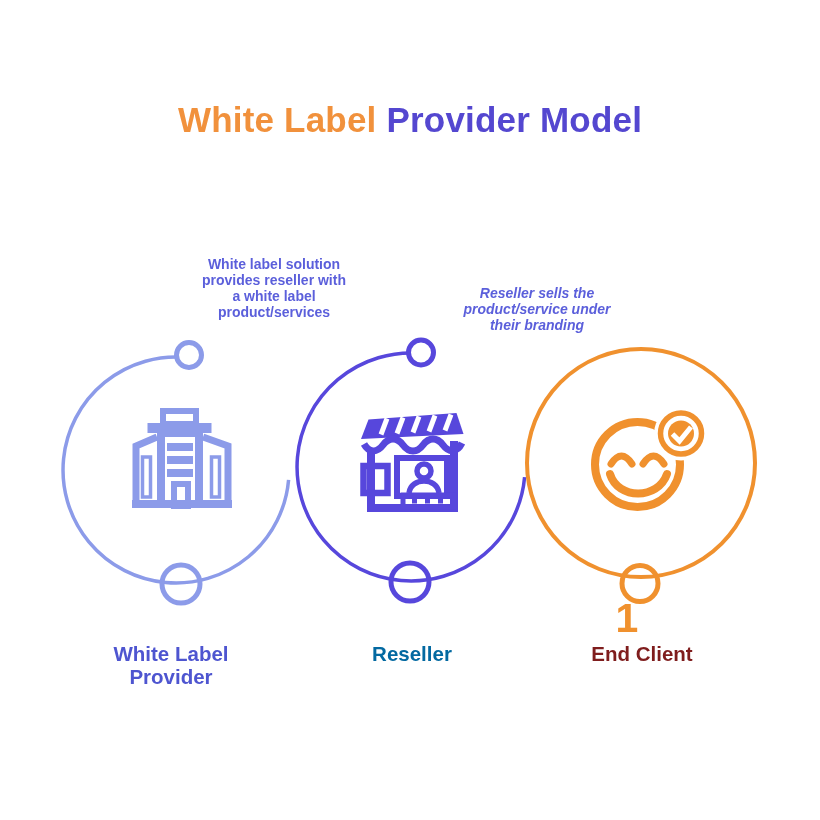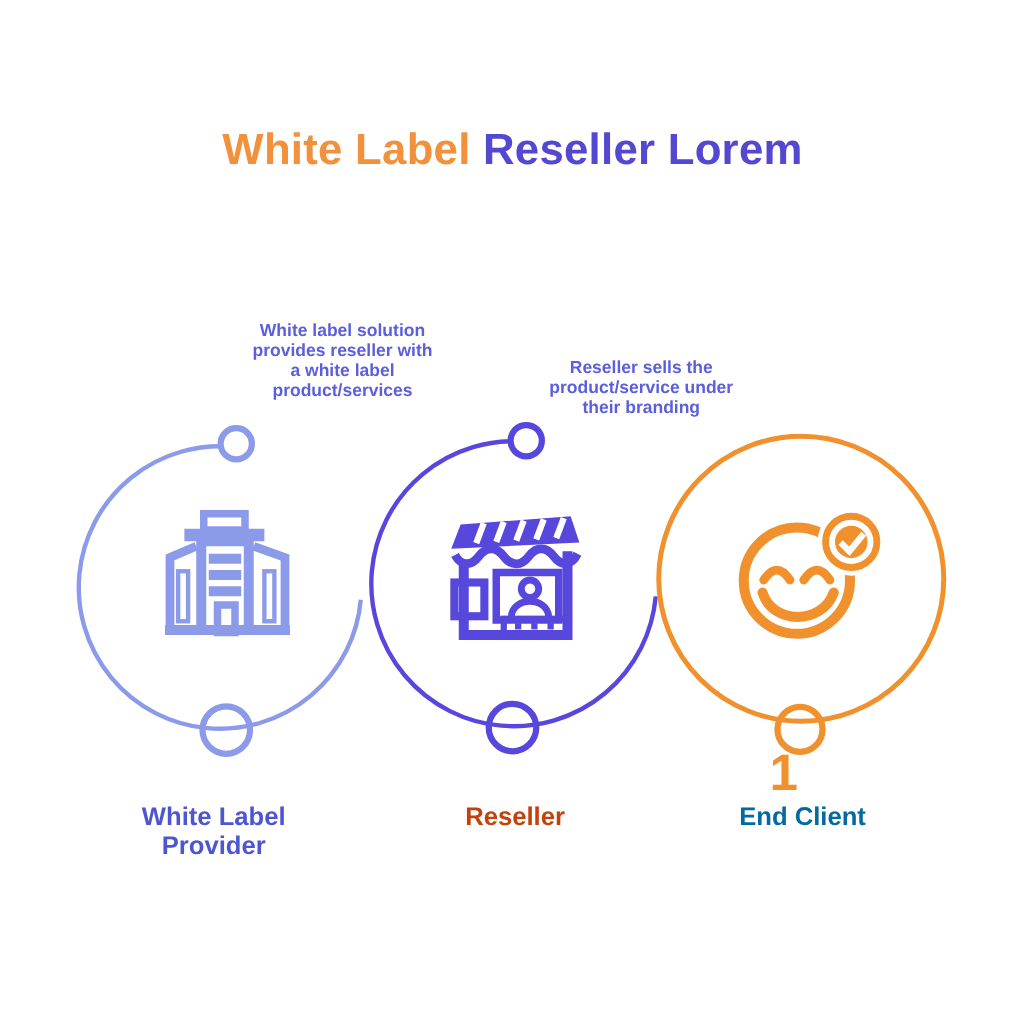--- a/index.html
+++ b/index.html
@@ -13,45 +13,45 @@
     top:79px;left:0;width:820px;text-align:center;
     font-size:35px;font-weight:800;letter-spacing:.2px;line-height:1;
   }
   .title .hl{color:#F1913C;}
   .title .rest{color:#5447D0;}
   .annotation{
     font-size:14px;font-weight:700;line-height:16px;text-align:center;
     white-space:pre-line;color:#5B5FDB;
   }
   #ann1{left:164px;top:256px;width:220px;}
-  #ann2{left:403px;top:285px;width:220px;}
+  #ann2{left:427px;top:285px;width:220px;font-style:italic;}
   .diagram{left:0;top:0;width:820px;height:820px;}
   .step-label{
     top:642px;width:220px;text-align:center;font-size:20.5px;font-weight:700;
     line-height:23px;white-space:pre-line;
   }
   #label1{left:61px;color:#4E55D0;}
-  #label2{left:302px;color:#c2410c;}
-  #label3{left:532px;color:#0369a1;}
+  #label2{left:302px;color:#0369a1;}
+  #label3{left:532px;color:#7f1d1d;}
   .step-number{
     left:610px;top:598px;width:34px;text-align:center;
     font-size:41px;font-weight:700;line-height:1;color:#F0912E;
   }
   .sublabel{
     left:603px;top:675px;width:100px;text-align:center;
     font-size:15px;font-weight:700;color:#FFFFFF;
   }
 </style>
 </head>
 <body>
 
 <main>
 
   <h1 class="abs title">
-    <span class="hl">White Label</span><span class="rest"> Reseller Lorem</span>
+    <span class="hl">White Label</span><span class="rest"> Provider Model</span>
   </h1>
 
   <div id="ann1" class="abs annotation">White label solution
 provides reseller with
 a white label
 product/services</div>
   <div id="ann2" class="abs annotation">Reseller sells the
 product/service under
 their branding</div>
 

